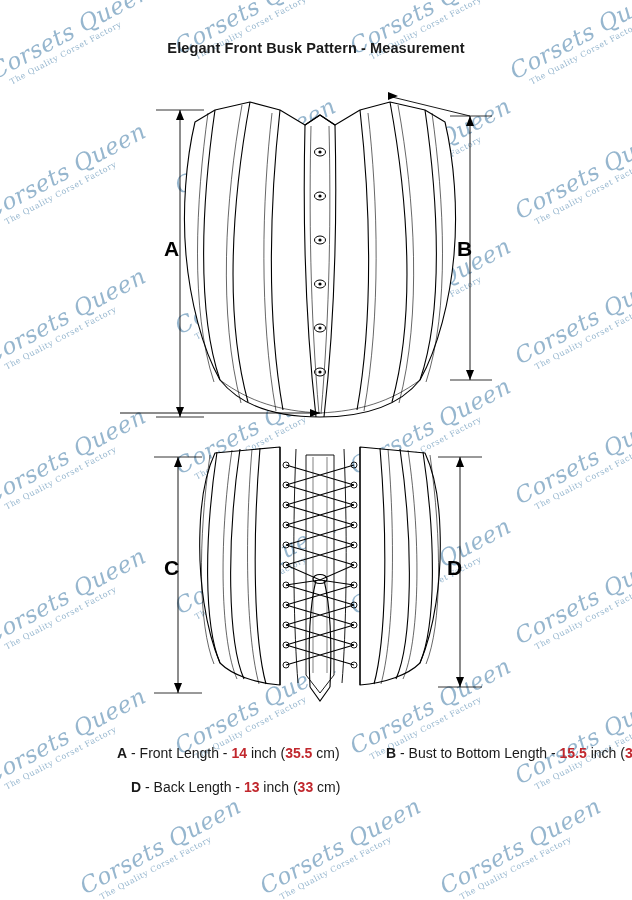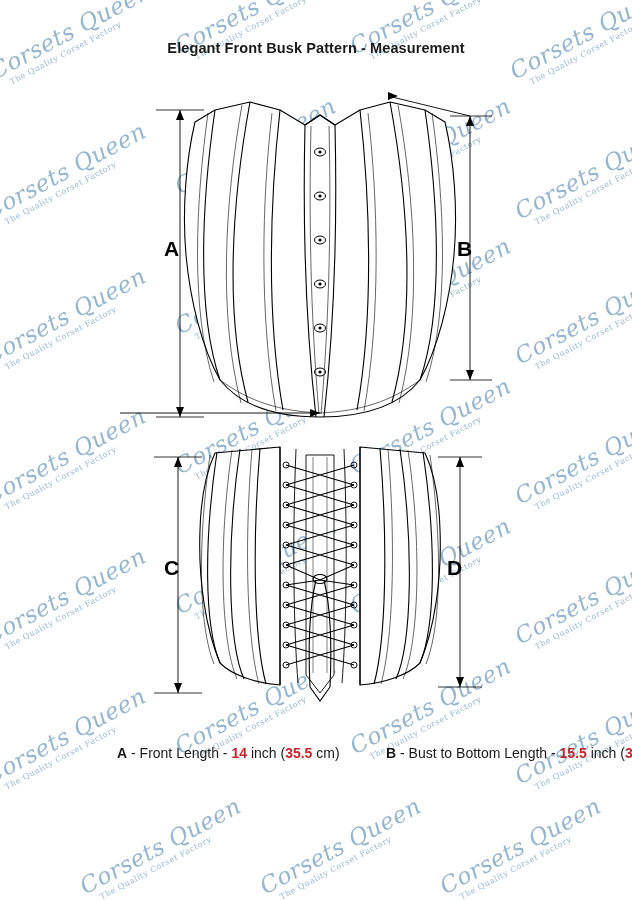--- a/index.html
+++ b/index.html
@@ -312,20 +312,30 @@
       <span class="sep">-</span>
       <span>Bust to Bottom Length</span>
       <span class="sep">-</span>
       <span class="val-in">15.5</span>
       <span>inch</span>
       <span>(</span><span class="val-cm">35.3</span>
       <span>cm</span><span>)</span>
     </div>
   </div>
   <div class="legend-row">
+    <div class="legend-cell right">
+      <span class="lbl">D</span>
+      <span class="sep">-</span>
+      <span>Back Length</span>
+      <span class="sep">-</span>
+      <span class="val-in">13</span>
+      <span>inch</span>
+      <span>(</span><span class="val-cm">33</span>
+      <span>cm</span><span>)</span>
+    </div>
   </div>
 </div>
 
 <div class="wm-layer" id="wm-layer">
     <div class="wm" style="left: -15px; top: 25px; transform: rotate(-28deg); width: 150px;">
       <span class="wm-main">Corsets Queen</span>
       <span class="wm-sub">The Quality Corset Factory</span>
     </div>
     <div class="wm" style="left: 170px; top: 0px; transform: rotate(-28deg); width: 150px;">
       <span class="wm-main">Corsets Queen</span>

